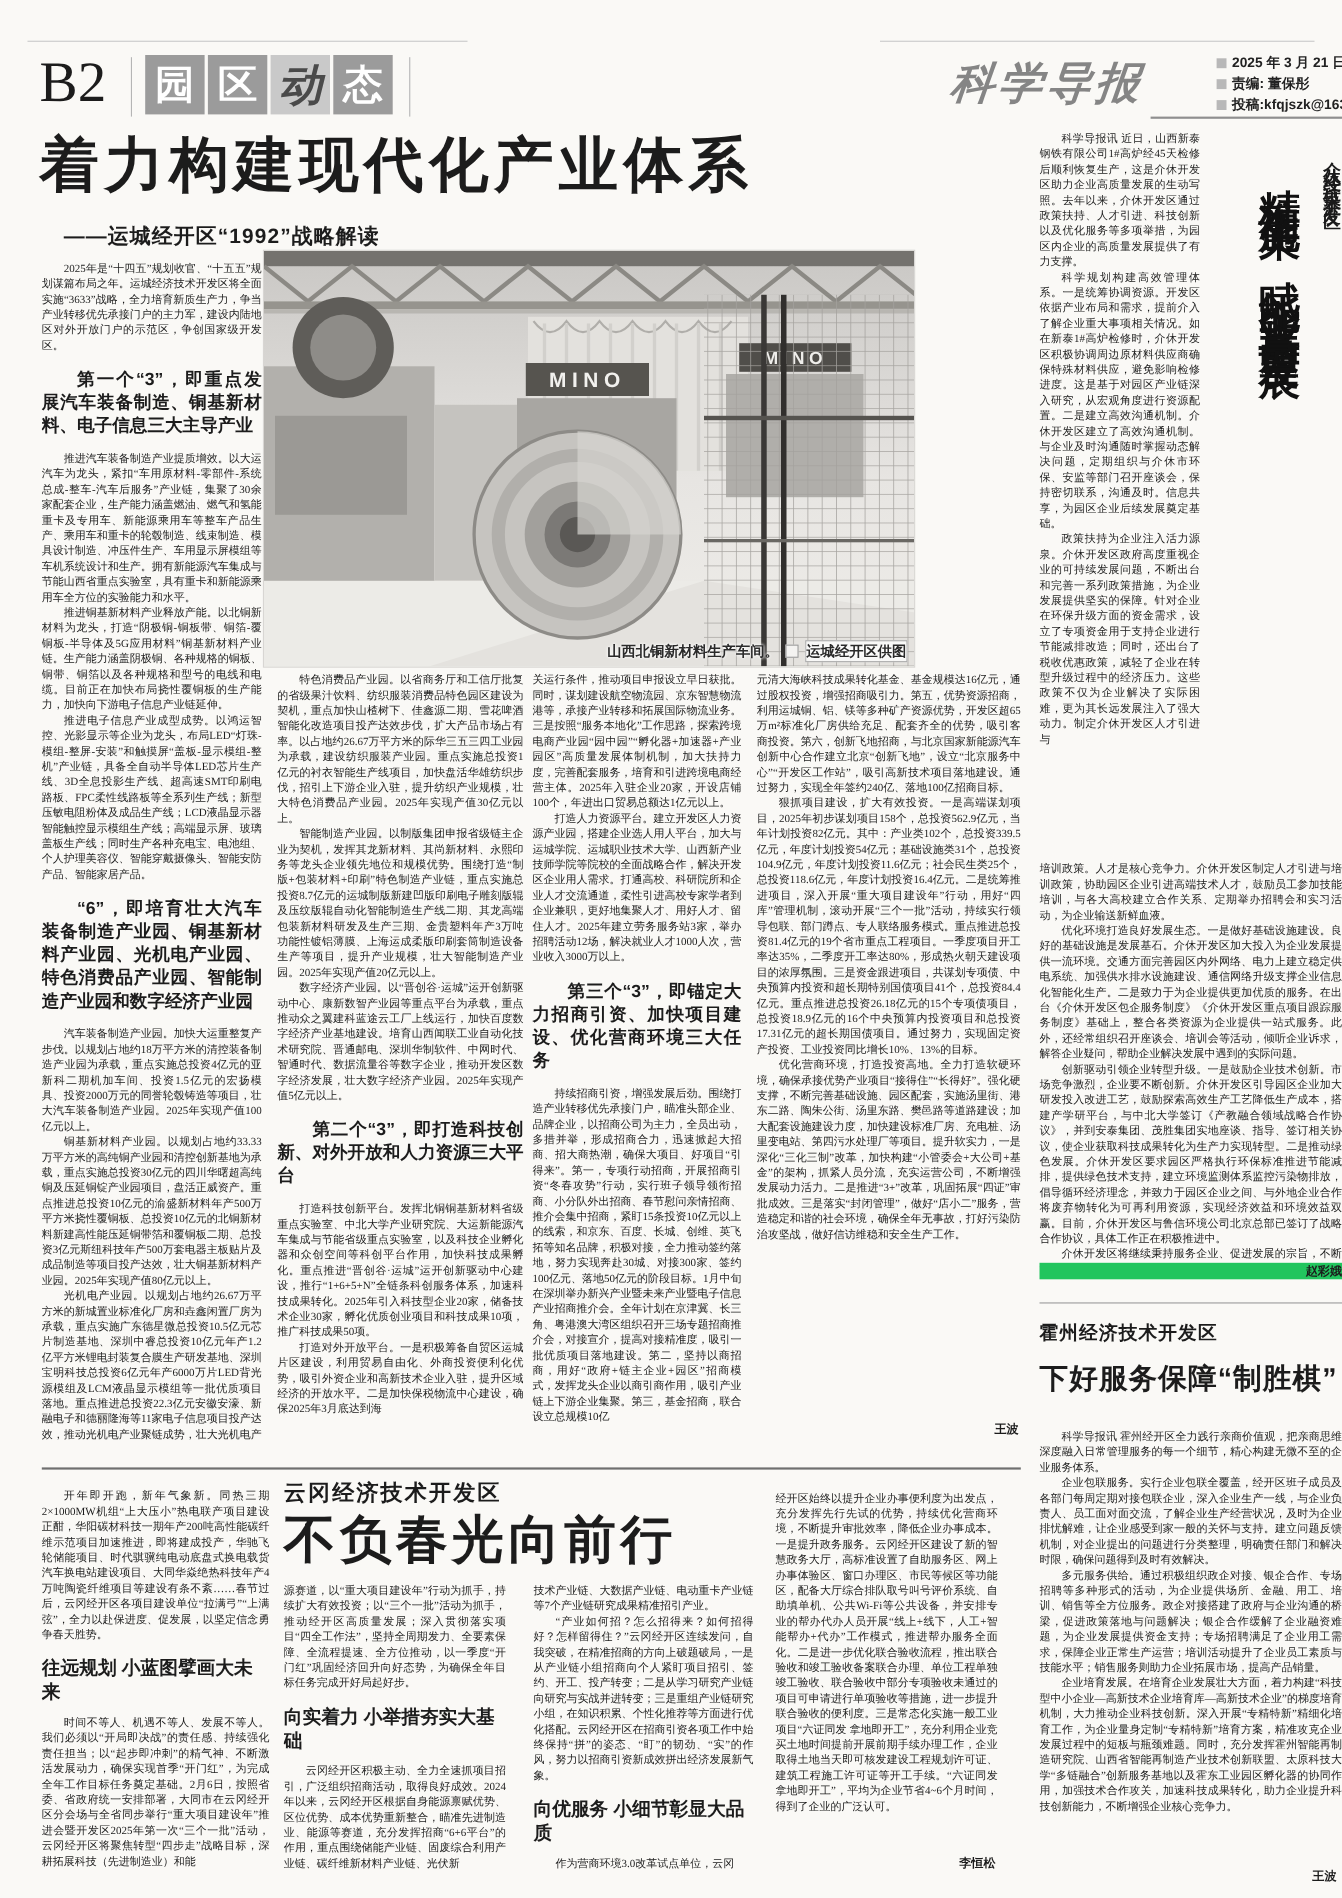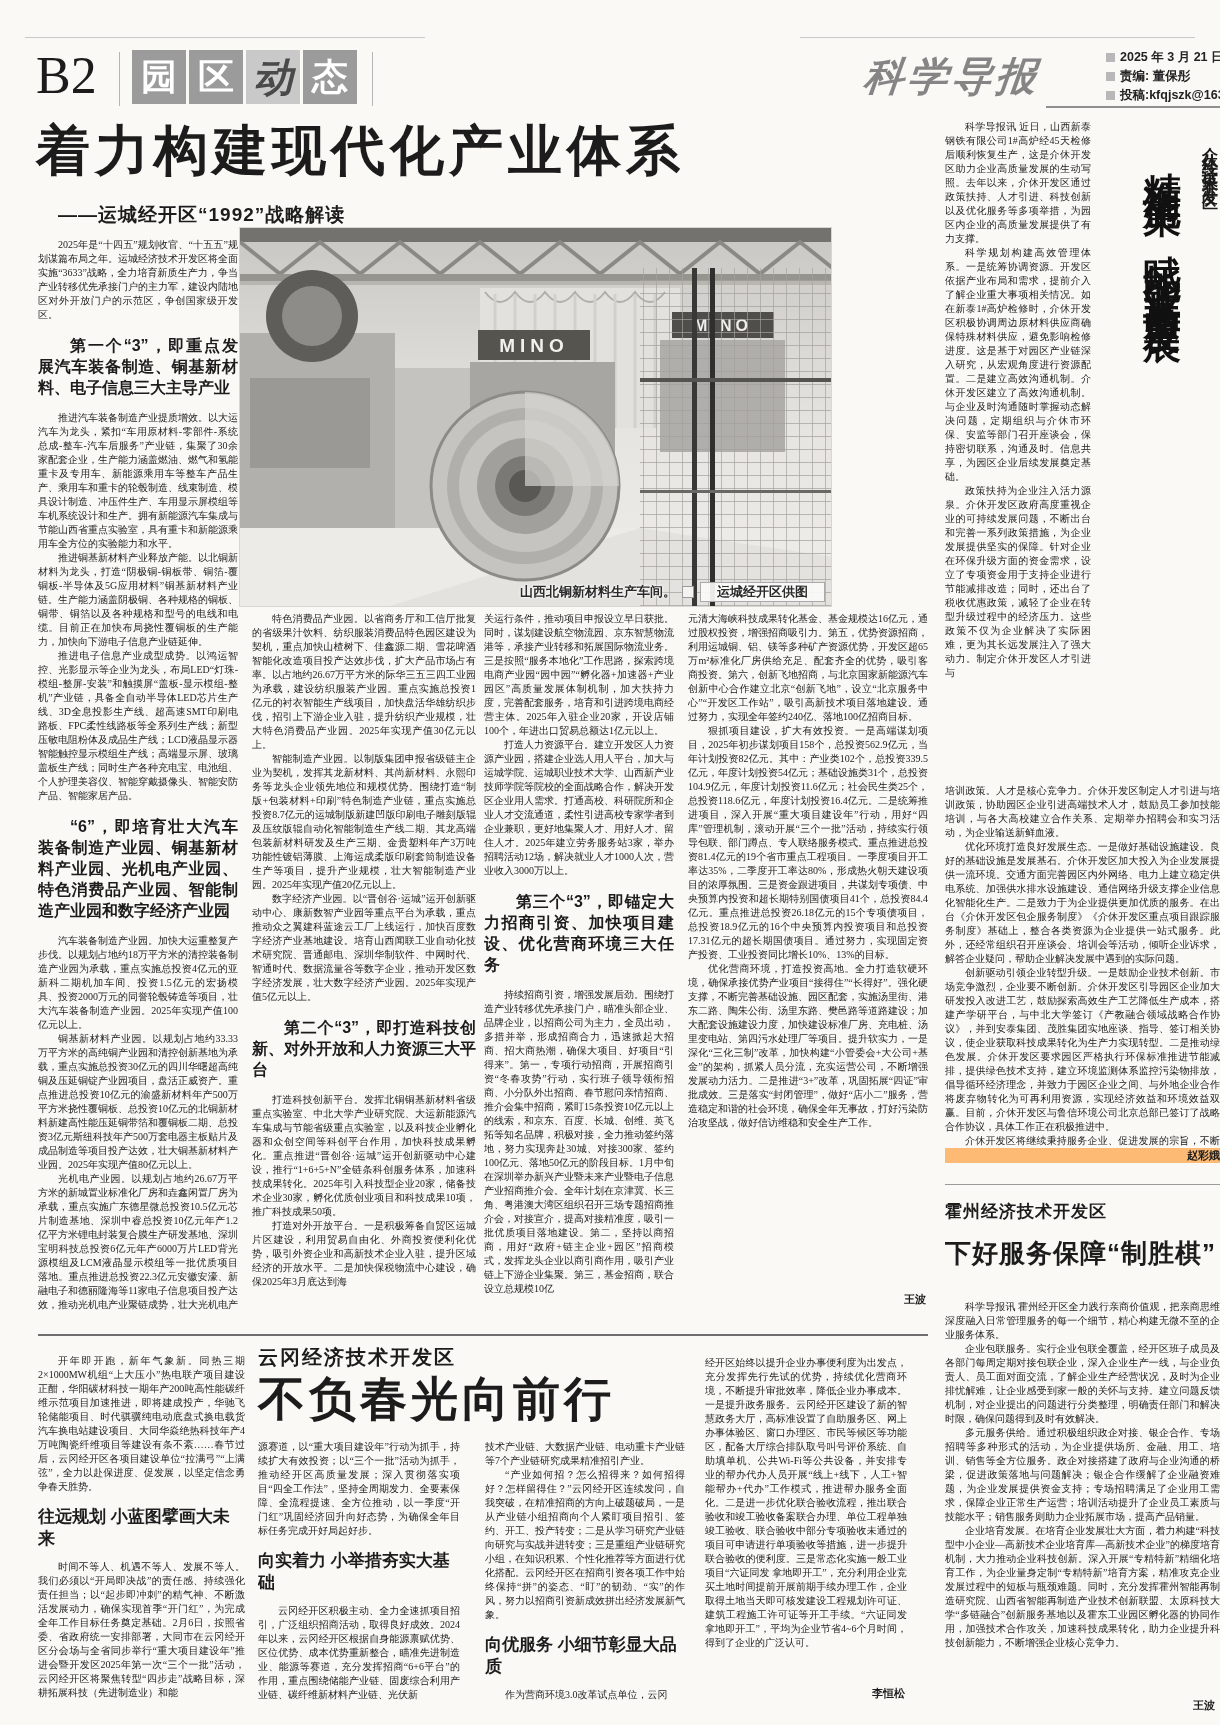--- a/index.html
+++ b/index.html
@@ -37,28 +37,28 @@
   #colA{left:252px;top:612px;width:224px;height:698px}
   #colB{left:484px;top:612px;width:190px;height:698px}
   #colC{left:688px;top:612px;width:240px;height:698px}
   #main-divider{left:38px;top:1334px;width:890px;height:2px;background:#6f6f6f}
   
   #photo{left:240px;top:228px;width:591px;height:378px;background:linear-gradient(#c9c7c4,#e7e5e2 55%,#efede9);overflow:hidden;outline:1px solid #d8d6d3}
   #photo-caption{position:absolute;right:6px;bottom:4px;display:flex;align-items:center;gap:6px;
                  font-family:"Liberation Sans",sans-serif;font-size:13px;font-weight:bold;color:#2a2a2a;
                  text-shadow:0 0 3px #fff,0 0 3px #fff}
   .credit-sq{display:inline-block;width:10px;height:10px;background:#f4f3f1;border:1px solid #9a9a9a}
-  #photo-credit{background:rgba(250,250,248,.92);border:1px solid #aaa;padding:0 16px;font-weight:bold}
+  #photo-credit{background:rgba(250,250,248,.92);border:1px solid #aaa;padding:0 0;font-weight:bold}
   
   #jx-col1{left:945px;top:120px;width:146px;height:660px}
   #jx-vert{left:1096px;top:118px;width:124px;height:664px;writing-mode:vertical-rl;text-align:left}
   .v-label{font-family:"Liberation Sans",sans-serif;font-weight:bold;font-size:16px;letter-spacing:6px;padding-top:16px;margin-left:12px;color:#1a1a1a}
   .v-title{font-family:"Liberation Serif",serif;font-weight:900;font-size:38px;letter-spacing:9px;padding-top:24px;color:#111}
   #jx-wide{left:945px;top:784px;width:275px;height:368px}
-  #jx-byline-row{left:945px;top:1148px;width:275px;text-align:right;font-weight:bold;font-size:11px;background:#fdba74}
+  #jx-byline-row{left:945px;top:1148px;width:275px;text-align:right;font-weight:bold;font-size:11px;background:#22c55e}
   #jx-divider{left:945px;top:1184px;width:275px;height:1px;background:#9a9a9a}
   
   #hz-label{left:945px;top:1200px;font-family:"Liberation Sans",sans-serif;font-weight:bold;font-size:17px;letter-spacing:1px}
   #hz-title{left:945px;top:1236px;width:275px;font-family:"Liberation Sans",sans-serif;font-weight:900;font-size:26px;letter-spacing:1px;white-space:nowrap}
   #hz-body{left:945px;top:1300px;width:275px;height:398px}
   #hz-byline{left:945px;top:1698px;width:270px;text-align:right;font-weight:bold;font-size:11px}
   
   #yg-L0{left:38px;top:1354px;width:207px;height:371px}
   #yg-label{left:258px;top:1344px;font-family:"Liberation Sans",sans-serif;font-weight:bold;font-size:20px;letter-spacing:2px}
   #yg-title{left:258px;top:1368px;font-family:"Liberation Sans",sans-serif;font-weight:900;font-size:47px;letter-spacing:4px;white-space:nowrap}

